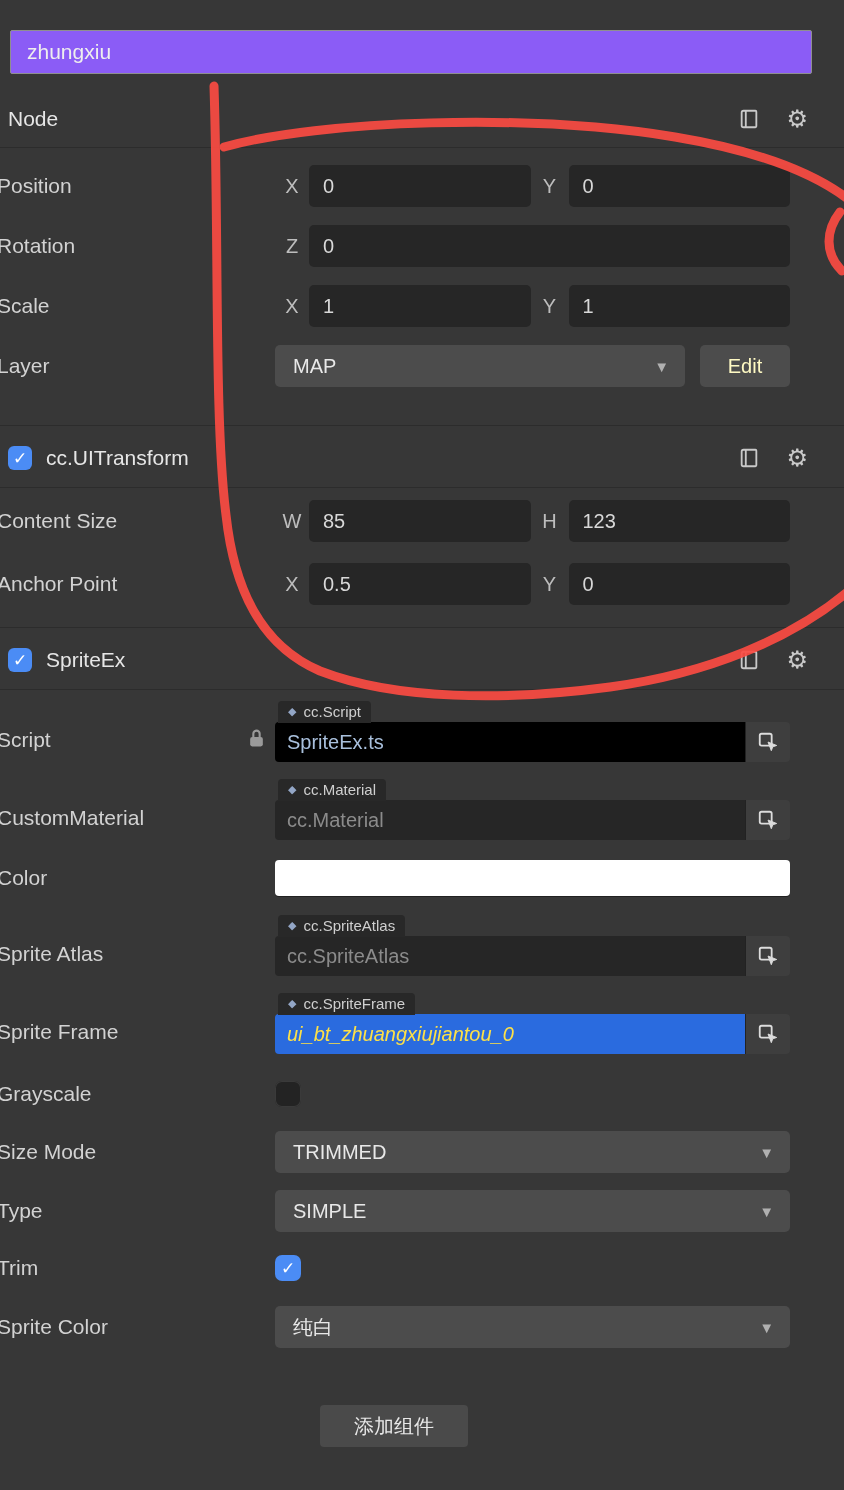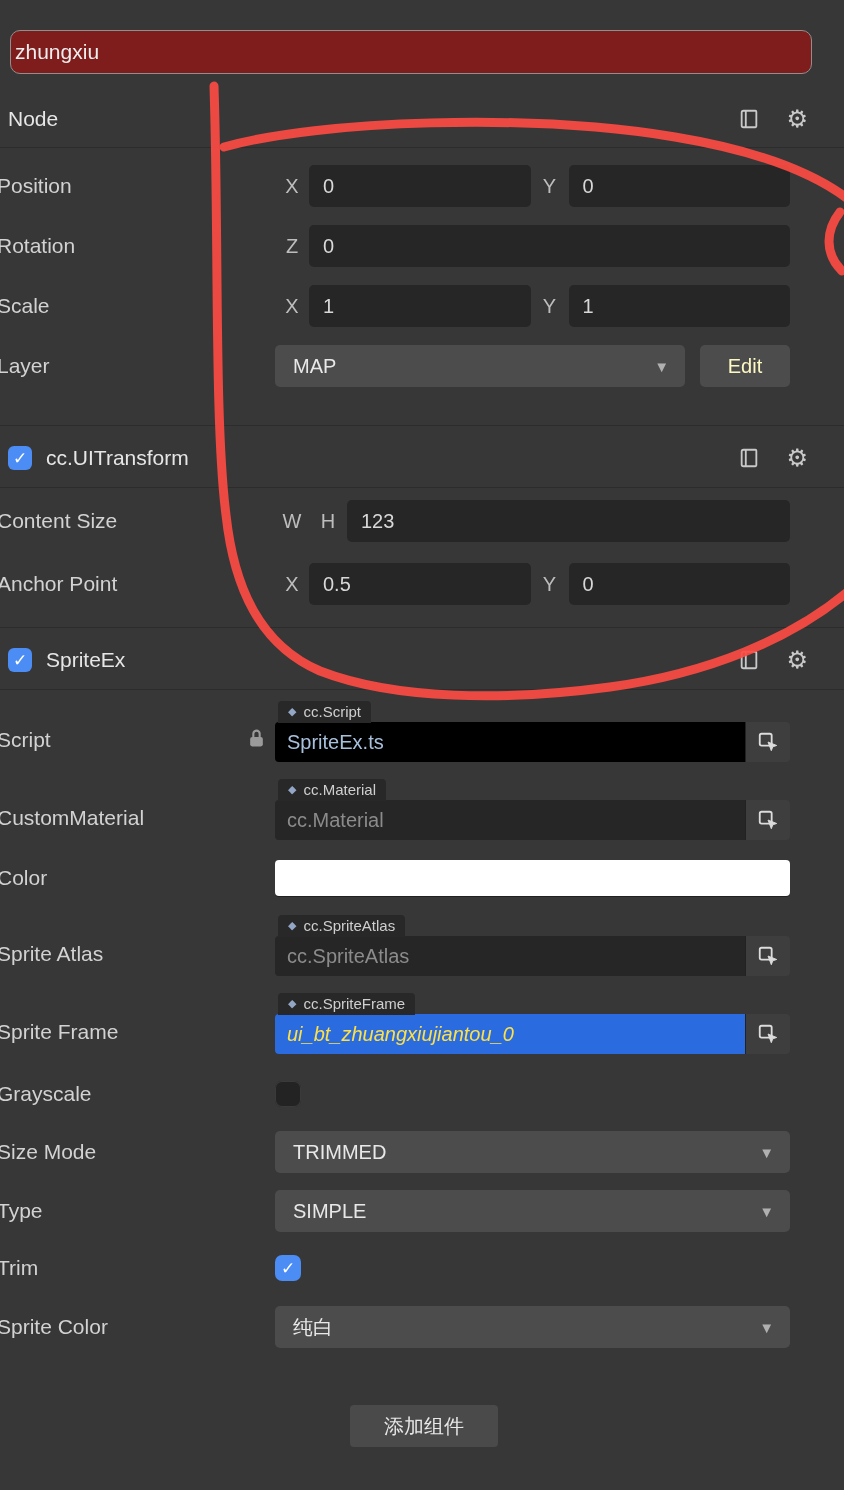--- a/index.html
+++ b/index.html
@@ -5,22 +5,22 @@
   html,body{margin:0;padding:0;background:#1e1e1e;}
   .panel{
     position:relative; width:844px; height:1490px; overflow:hidden;
     background:#373737;
     font-family:"Liberation Sans","DejaVu Sans",sans-serif;
     color:#d4d4d4;
   }
   
   .name-input{
     position:absolute; left:10px; top:30px; width:802px; height:44px;
-    box-sizing:border-box; background:#7f1d1d; border:1.5px solid #8f8f8f;
-    border-radius:10px; color:#eeeeee; font-size:21px; padding:0 4px;
+    box-sizing:border-box; background:#8b5cf6; border:1.5px solid #8f8f8f;
+    border-radius:2px; color:#eeeeee; font-size:21px; padding:0 16px;
     font-family:inherit; outline:none;
   }
   
   .header{position:absolute; left:0; right:0; height:48px; display:flex; align-items:center;}
   .htitle{font-size:21px; color:#e6e6e6; font-weight:500; margin-left:8px; white-space:nowrap;}
   .header .checkbox + .htitle{margin-left:14px;}
   .hicons{position:absolute; right:36px; display:flex; align-items:center; gap:26px;}
   .hicons .ic{display:flex; align-items:center; justify-content:center; cursor:pointer;}
   .gear{font-size:24px; color:#c9c9c9; line-height:1;}
   .divider{position:absolute; left:0; right:0; height:1px; background:#2c2c2c;}
@@ -91,21 +91,21 @@
   
   .swatch{
     position:absolute; left:275px; right:54px; top:50%; transform:translateY(-50%);
     height:36px; background:#ffffff; border-radius:4px; cursor:pointer;
     box-shadow:0 1px 0 rgba(0,0,0,.4);
   }
   
   .add-btn{
     position:absolute; left:320px; top:1405px; width:148px; height:42px;
     background:#4a4a4a; border:none; border-radius:4px; color:#e8e8e8;
-    font-size:20px; font-family:inherit; cursor:pointer;margin-left:30px;
+    font-size:20px; font-family:inherit; cursor:pointer;
   }
   
   .annotation{position:absolute; left:0; top:0; z-index:50; pointer-events:none;}
 </style>
 </head>
 <body>
 
 <div class="panel">
 
   <input class="name-input" value="zhungxiu" style="">
@@ -178,20 +178,21 @@
       </span>
       <span class="ic gear">⚙</span>
     </div>
   </div>
   <div class="divider" style="top:487px"></div>
 
   <div class="row" style="top:499px">
     <div class="plabel">Content Size</div>
     <div class="controls">
       <span class="axis">W</span>
+      <input class="num" value="85" style="">
       <span class="axis second">H</span>
       <input class="num" value="123" style="">
     </div>
   </div>
 
   <div class="row" style="top:562px">
     <div class="plabel">Anchor Point</div>
     <div class="controls">
       <span class="axis">X</span>
       <input class="num" value="0.5" style="">

